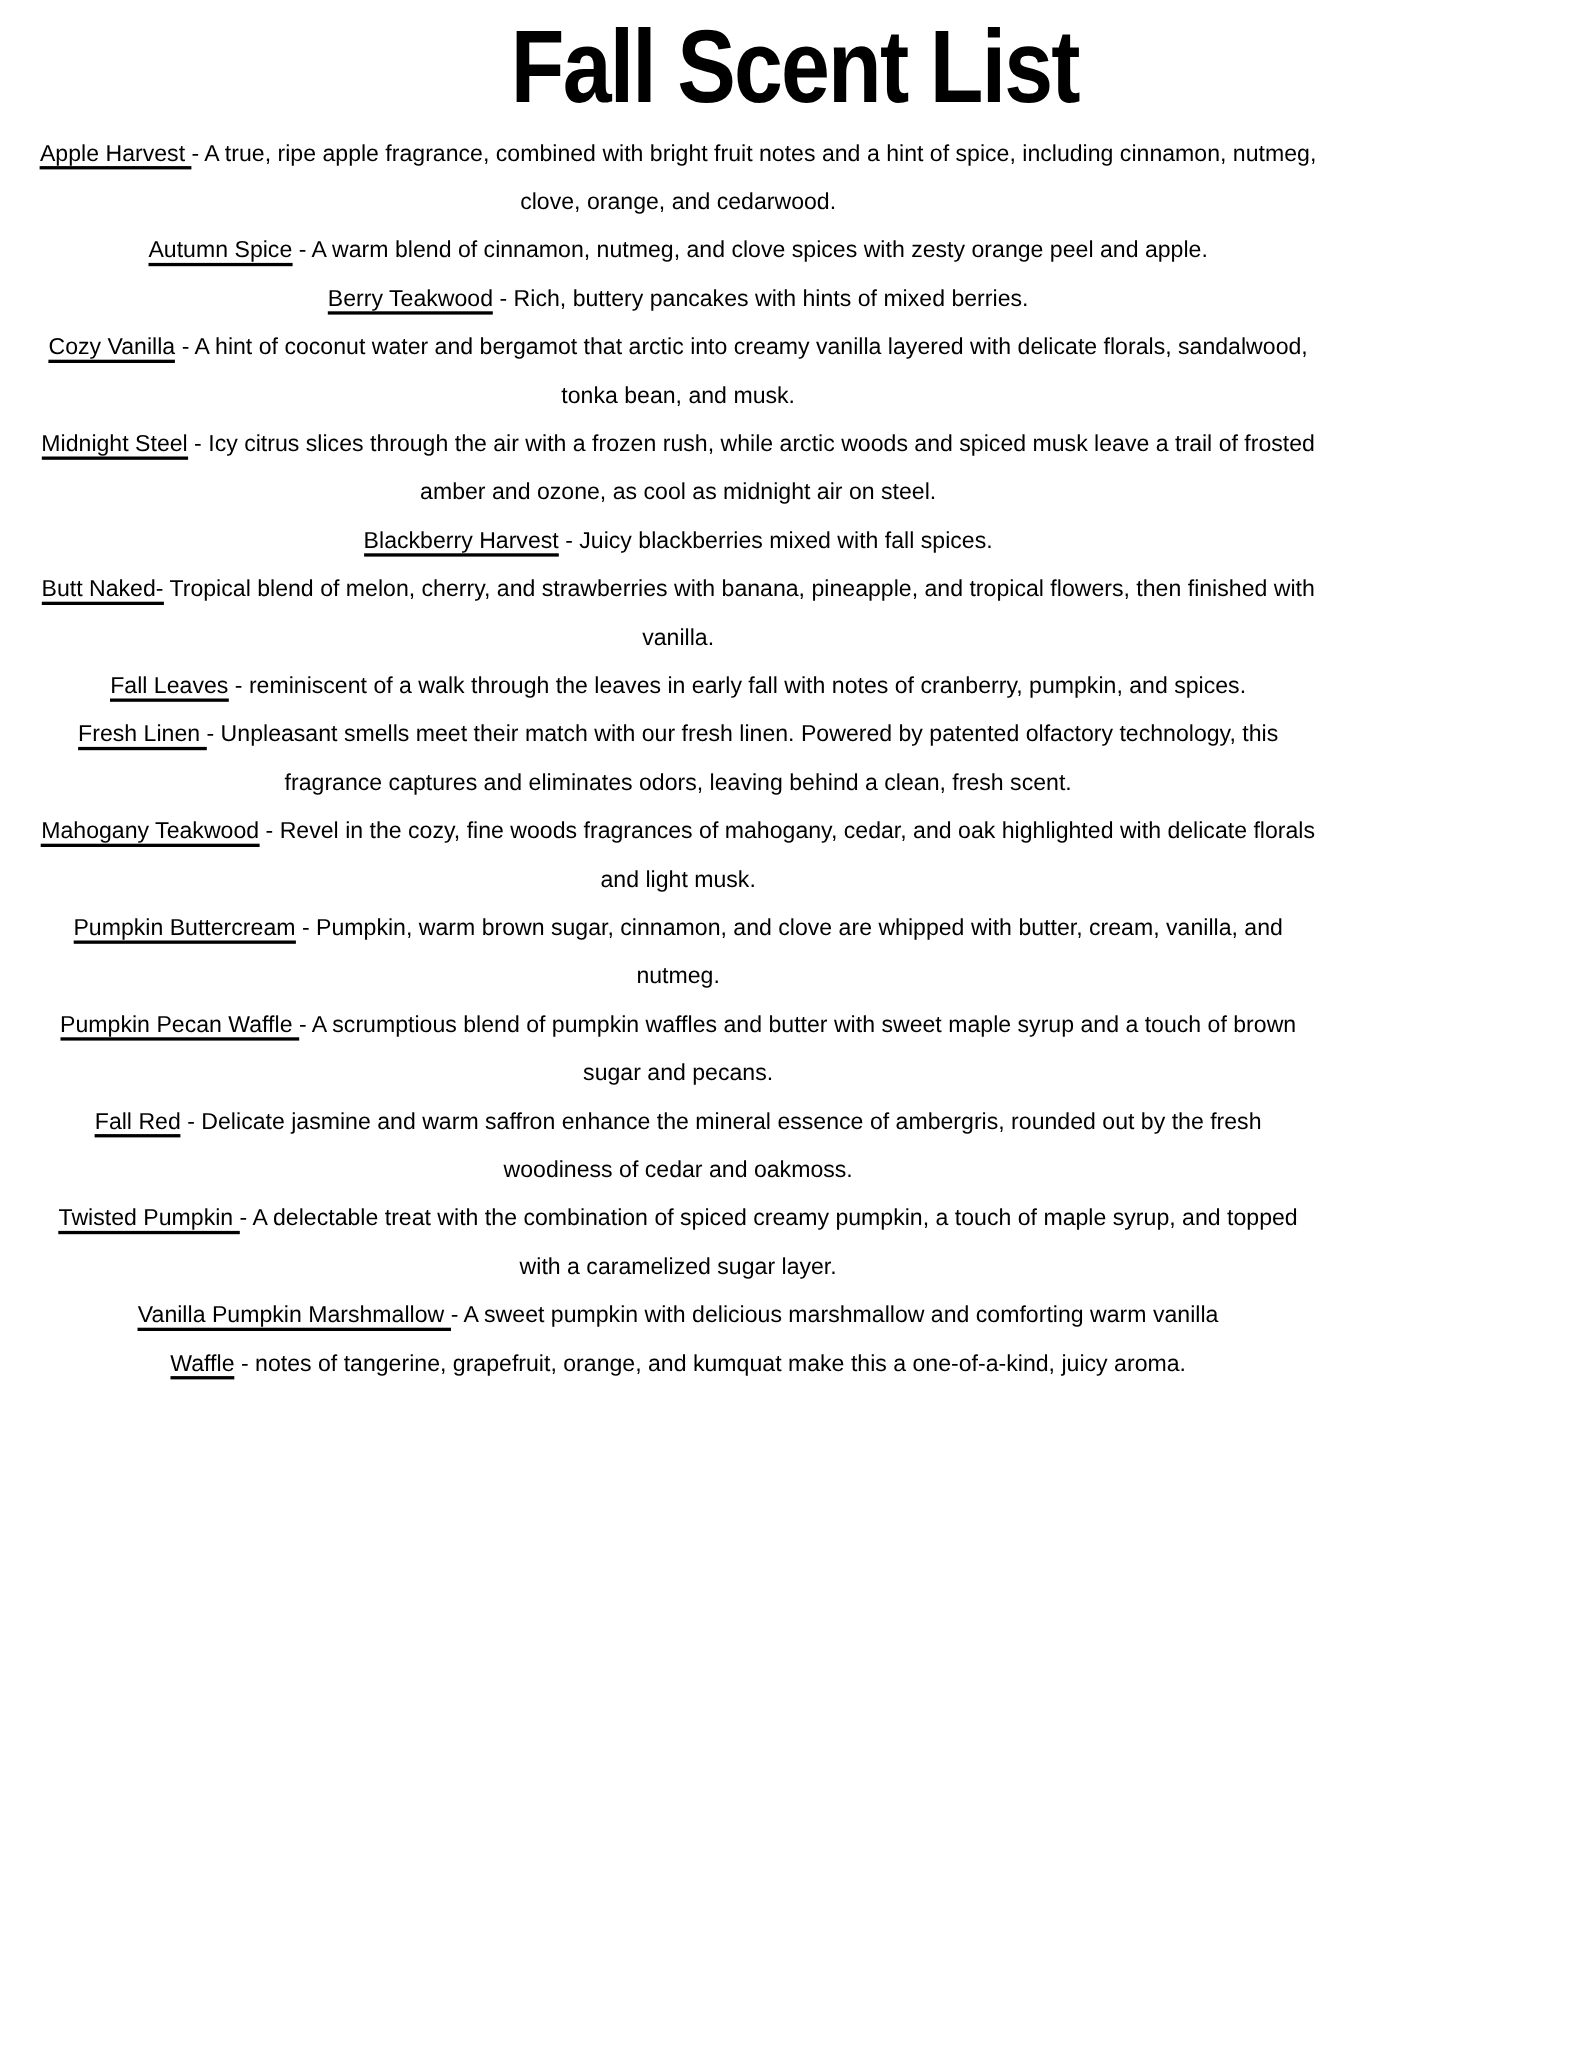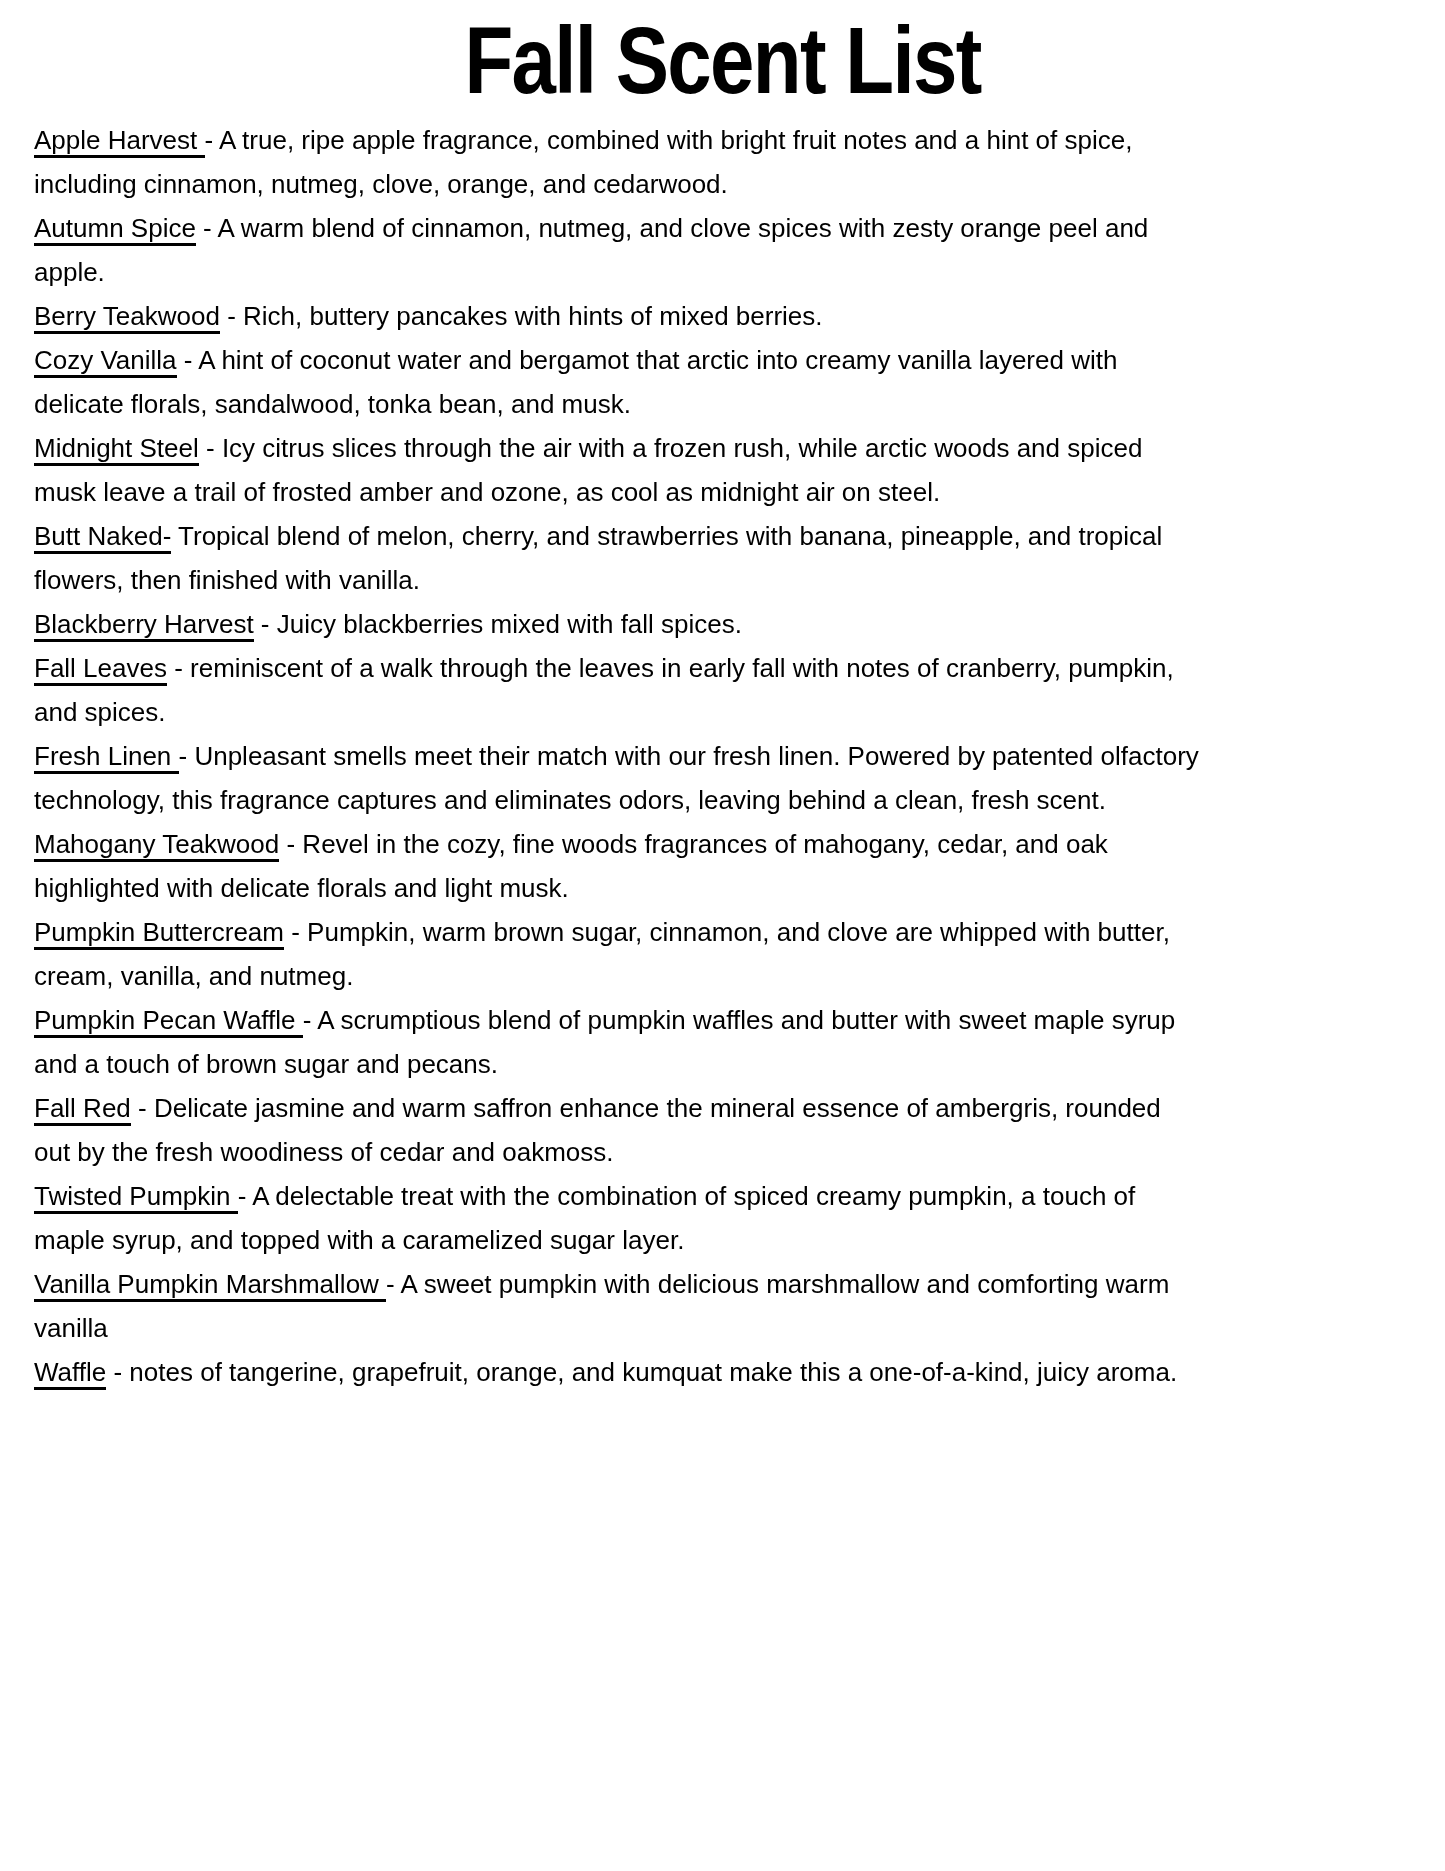--- a/index.html
+++ b/index.html
@@ -27,22 +27,23 @@
     line-height: 1.0;
     font-weight: bold;
     letter-spacing: -2px;
     transform: scaleX(0.85);
     transform-origin: 50% 50%;
     white-space: nowrap;
   }
   .scent-list {
     width: 1165px;
     margin-left: 34px;
-    font-size: 26px;
+    font-size: 21px;
     line-height: 44px;
+    text-align: center;
   }
   p.entry {
     margin: 0;
     padding: 0;
   }
   .scent-name {
     border-bottom: 3px solid currentColor;
   }
 </style>
 </head>
@@ -50,22 +51,22 @@
 
 <div class="page">
   <h1 class="title">Fall Scent List</h1>
 
   <div class="scent-list">
     <p class="entry"><span class="scent-name">Apple Harvest </span><span class="joiner">- </span><span class="desc">A true, ripe apple fragrance, combined with bright fruit notes and a hint of spice, including cinnamon, nutmeg, clove, orange, and cedarwood.</span></p>
     <p class="entry"><span class="scent-name">Autumn Spice</span><span class="joiner"> - </span><span class="desc">A warm blend of cinnamon, nutmeg, and clove spices with zesty orange peel and apple.</span></p>
     <p class="entry"><span class="scent-name">Berry Teakwood</span><span class="joiner"> - </span><span class="desc">Rich, buttery pancakes with hints of mixed berries.</span></p>
     <p class="entry"><span class="scent-name">Cozy Vanilla</span><span class="joiner"> - </span><span class="desc">A hint of coconut water and bergamot that arctic into creamy vanilla layered with delicate florals, sandalwood, tonka bean, and musk.</span></p>
     <p class="entry"><span class="scent-name">Midnight Steel</span><span class="joiner"> - </span><span class="desc">Icy citrus slices through the air with a frozen rush, while arctic woods and spiced musk leave a trail of frosted amber and ozone, as cool as midnight air on steel.</span></p>
+    <p class="entry"><span class="scent-name">Blackberry Harvest</span><span class="joiner"> - </span><span class="desc">Juicy blackberries mixed with fall spices.</span></p>
     <p class="entry"><span class="scent-name">Butt Naked-</span><span class="joiner"> </span><span class="desc">Tropical blend of melon, cherry, and strawberries with banana, pineapple, and tropical flowers, then finished with vanilla.</span></p>
-    <p class="entry"><span class="scent-name">Blackberry Harvest</span><span class="joiner"> - </span><span class="desc">Juicy blackberries mixed with fall spices.</span></p>
     <p class="entry"><span class="scent-name">Fall Leaves</span><span class="joiner"> - </span><span class="desc">reminiscent of a walk through the leaves in early fall with notes of cranberry, pumpkin, and spices.</span></p>
     <p class="entry"><span class="scent-name">Fresh Linen </span><span class="joiner">- </span><span class="desc">Unpleasant smells meet their match with our fresh linen. Powered by patented olfactory technology, this fragrance captures and eliminates odors, leaving behind a clean, fresh scent.</span></p>
     <p class="entry"><span class="scent-name">Mahogany Teakwood</span><span class="joiner"> - </span><span class="desc">Revel in the cozy, fine woods fragrances of mahogany, cedar, and oak highlighted with delicate florals and light musk.</span></p>
     <p class="entry"><span class="scent-name">Pumpkin Buttercream</span><span class="joiner"> - </span><span class="desc">Pumpkin, warm brown sugar, cinnamon, and clove are whipped with butter, cream, vanilla, and nutmeg.</span></p>
     <p class="entry"><span class="scent-name">Pumpkin Pecan Waffle </span><span class="joiner">- </span><span class="desc">A scrumptious blend of pumpkin waffles and butter with sweet maple syrup and a touch of brown sugar and pecans.</span></p>
     <p class="entry"><span class="scent-name">Fall Red</span><span class="joiner"> - </span><span class="desc">Delicate jasmine and warm saffron enhance the mineral essence of ambergris, rounded out by the fresh woodiness of cedar and oakmoss.</span></p>
     <p class="entry"><span class="scent-name">Twisted Pumpkin </span><span class="joiner">- </span><span class="desc">A delectable treat with the combination of spiced creamy pumpkin, a touch of maple syrup, and topped with a caramelized sugar layer.</span></p>
     <p class="entry"><span class="scent-name">Vanilla Pumpkin Marshmallow </span><span class="joiner">- </span><span class="desc">A sweet pumpkin with delicious marshmallow and comforting warm vanilla</span></p>
     <p class="entry"><span class="scent-name">Waffle</span><span class="joiner"> - </span><span class="desc">notes of tangerine, grapefruit, orange, and kumquat make this a one-of-a-kind, juicy aroma.</span></p>
   </div>

